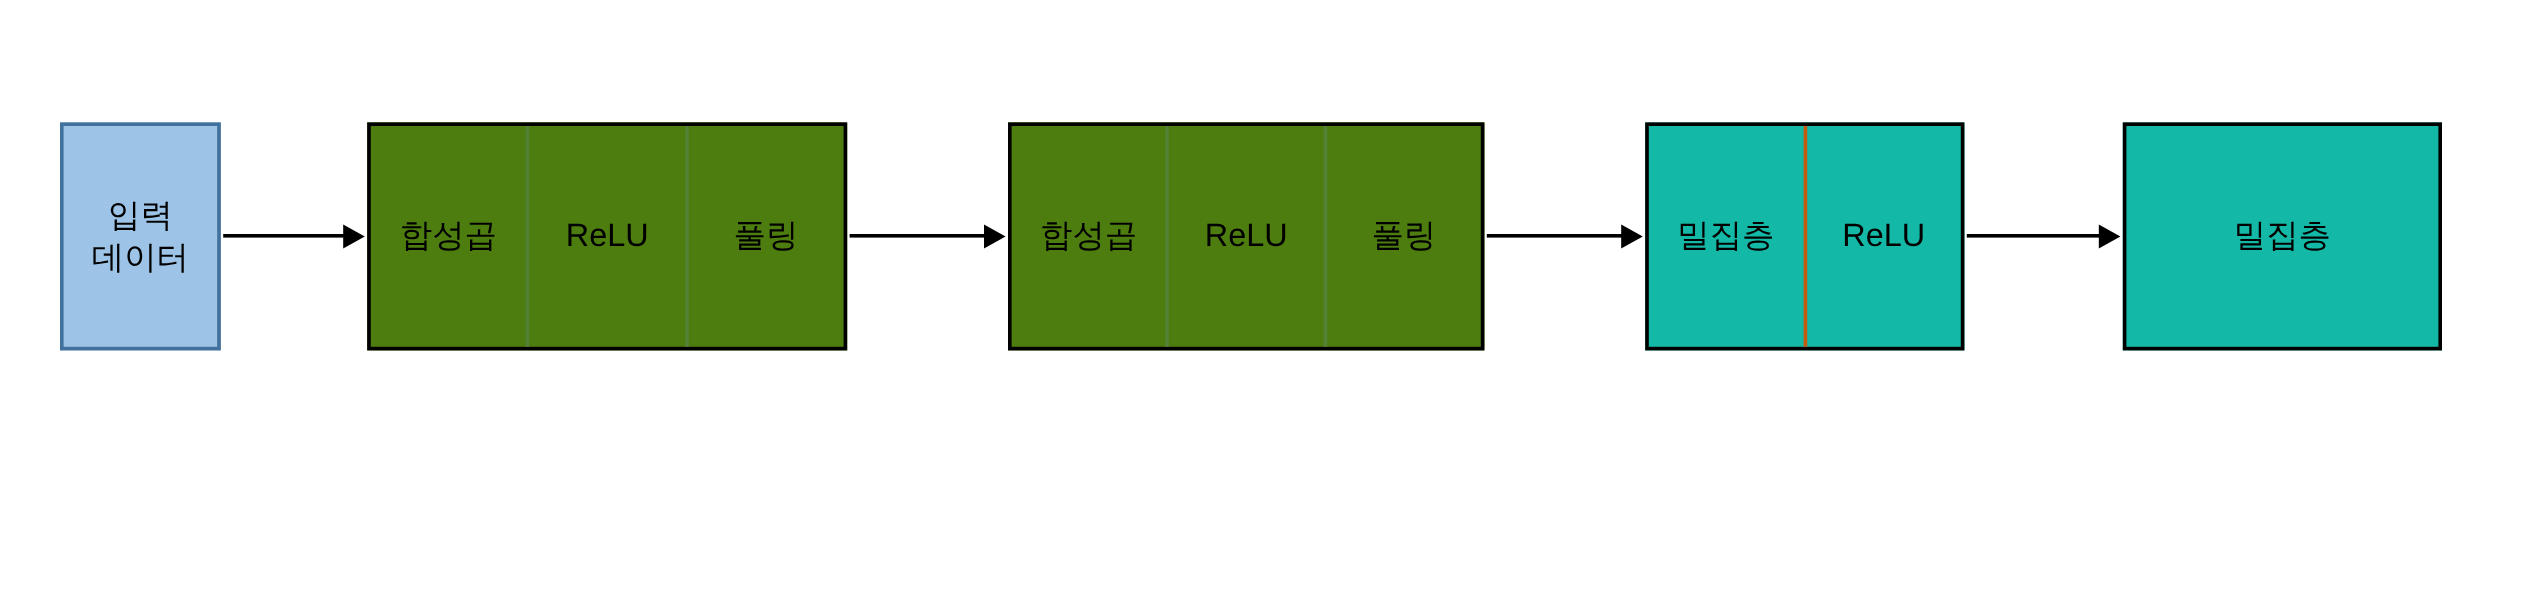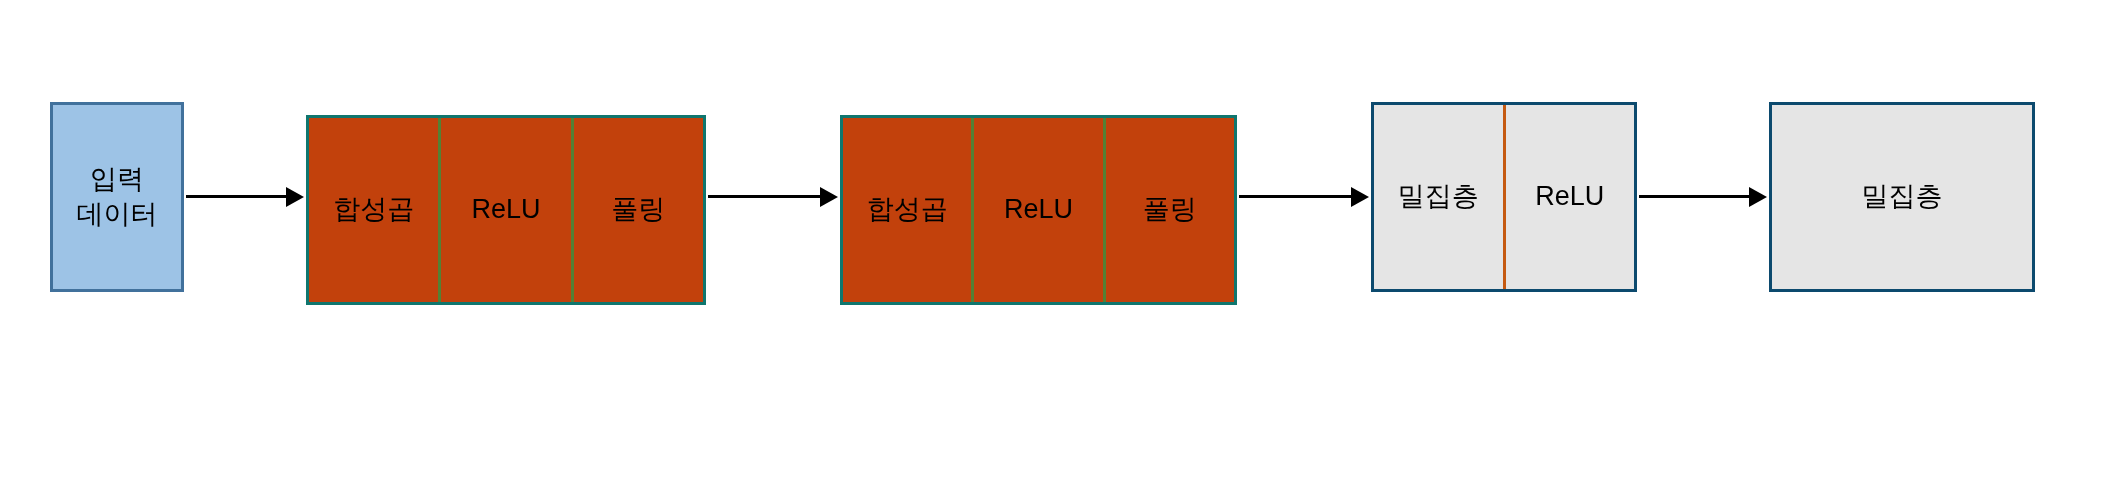--- a/index.html
+++ b/index.html
@@ -17,23 +17,23 @@
     display: flex; flex-direction: row;
     font-size: 27px; color: #000000;
   }
   .node .cell {
     flex: 1 1 0;
     display: flex; align-items: center; justify-content: center;
     text-align: center; white-space: pre-line; line-height: 1.3;
     box-sizing: border-box;
   }
   .node.blue   { background: #9DC3E6; border: 3px solid #41719C; }
-  .node.green  { background: #c2410c; border: 3px solid #0f766e; margin-top: 13px; }
+  .node.green  { background: #4d7c0f; border: 3px solid #000000; }
   .node.green .cell + .cell  { border-left: 3px solid #538135; }
-  .node.orange { background: #e5e5e5; border: 3px solid #0c4a6e; }
+  .node.orange { background: #14b8a6; border: 3px solid #000000; }
   .node.orange .cell + .cell { border-left: 3px solid #C55A11; }
 
   .arrow { position: absolute; top: 187px; height: 20px; }
   .arrow .shaft {
     position: absolute; left: 0; right: 15px; top: 8px; height: 3px;
     background: #000000;
   }
   .arrow .head {
     position: absolute; right: 0; top: 0; width: 0; height: 0;
     border-top: 10px solid transparent;

